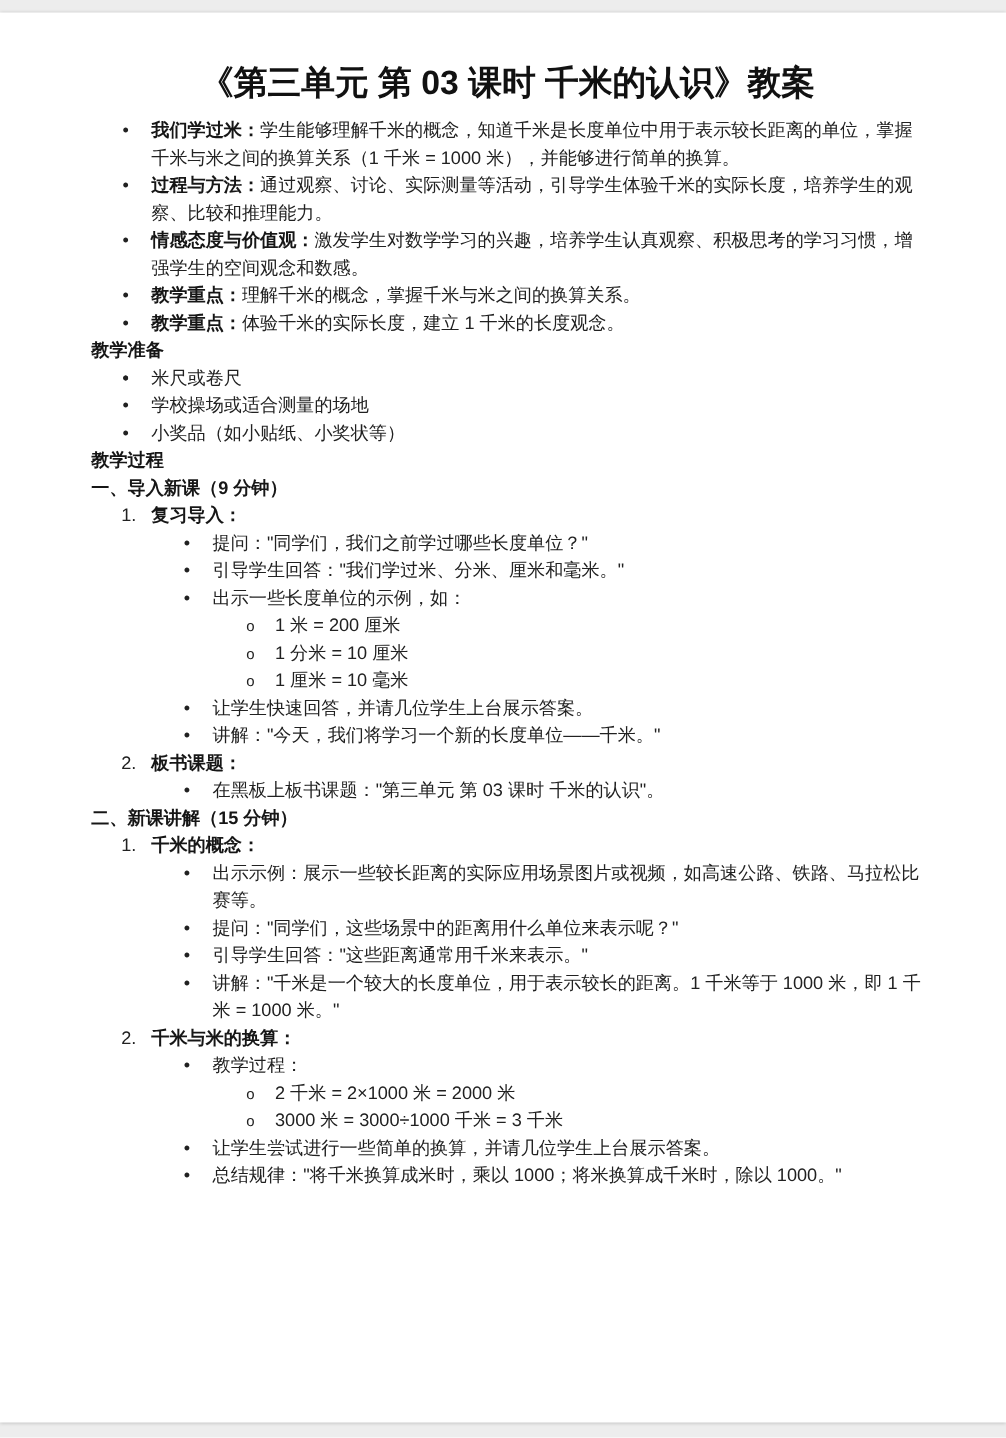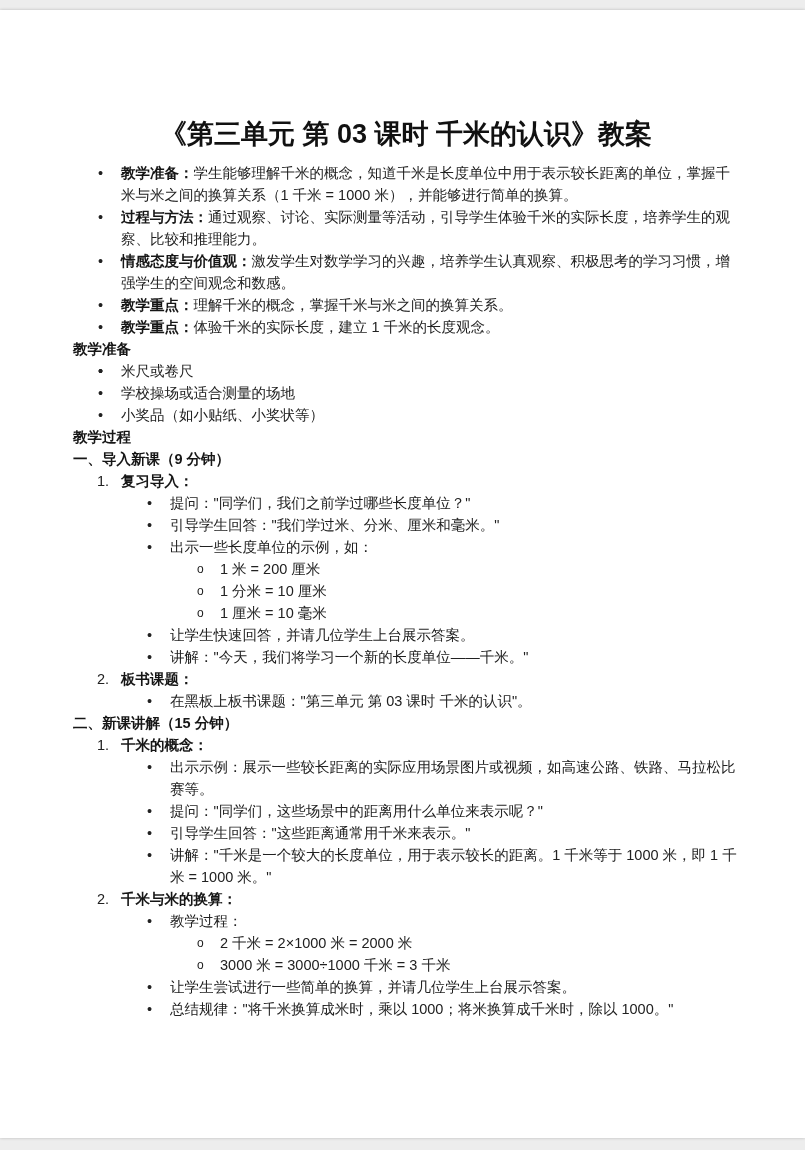--- a/index.html
+++ b/index.html
@@ -13,21 +13,21 @@
   }
   .page {
     position: absolute;
     top: 10px;
     left: 0;
     width: 805px;
     height: 1128px;
     background: #ffffff;
     box-shadow: 0 0 3px rgba(0,0,0,0.22);
     box-sizing: border-box;
-    padding: 104px 66px 0 73px;
+    padding: 36px 66px 0 73px;
     color: #212121;
   }
   .title {
     font-size: 27px;
     font-weight: 700;
     line-height: 40px;
     text-align: center;
     margin: 0 0 8px 0;
     color: #111111;
   }
@@ -53,21 +53,21 @@
   }
   .marker { color: #212121; }
 </style>
 </head>
 <body>
 
 <div class="canvas">
   <div class="page">
     <div class="title">《第三单元 第 03 课时 千米的认识》教案</div>
     <div class="doc-body">
-        <div class="line b1"><span class="marker">•</span><span class="label">教学准备：</span><span class="text">学生能够理解千米的概念，知道千米是长度单位中用于表示较长距离的单位，掌握千米与米之间的换算关系（1 千米 = 1000 米），并能够进行简单的换算。</span></div>
+        <div class="line b1"><span class="marker">•</span><span class="label">我们学过米：</span><span class="text">学生能够理解千米的概念，知道千米是长度单位中用于表示较长距离的单位，掌握千米与米之间的换算关系（1 千米 = 1000 米），并能够进行简单的换算。</span></div>
         <div class="line b1"><span class="marker">•</span><span class="label">过程与方法：</span><span class="text">通过观察、讨论、实际测量等活动，引导学生体验千米的实际长度，培养学生的观察、比较和推理能力。</span></div>
         <div class="line b1"><span class="marker">•</span><span class="label">情感态度与价值观：</span><span class="text">激发学生对数学学习的兴趣，培养学生认真观察、积极思考的学习习惯，增强学生的空间观念和数感。</span></div>
         <div class="line b1"><span class="marker">•</span><span class="label">教学重点：</span><span class="text">理解千米的概念，掌握千米与米之间的换算关系。</span></div>
         <div class="line b1"><span class="marker">•</span><span class="label">教学重点：</span><span class="text">体验千米的实际长度，建立 1 千米的长度观念。</span></div>
         <div class="line heading"><span class="text">教学准备</span></div>
         <div class="line b1"><span class="marker">•</span></div>
         <div class="line b1"><span class="marker">•</span><span class="text">米尺或卷尺</span></div>
         <div class="line b1"><span class="marker">•</span><span class="text">学校操场或适合测量的场地</span></div>
         <div class="line b1"><span class="marker">•</span><span class="text">小奖品（如小贴纸、小奖状等）</span></div>
         <div class="line heading"><span class="text">教学过程</span></div>

